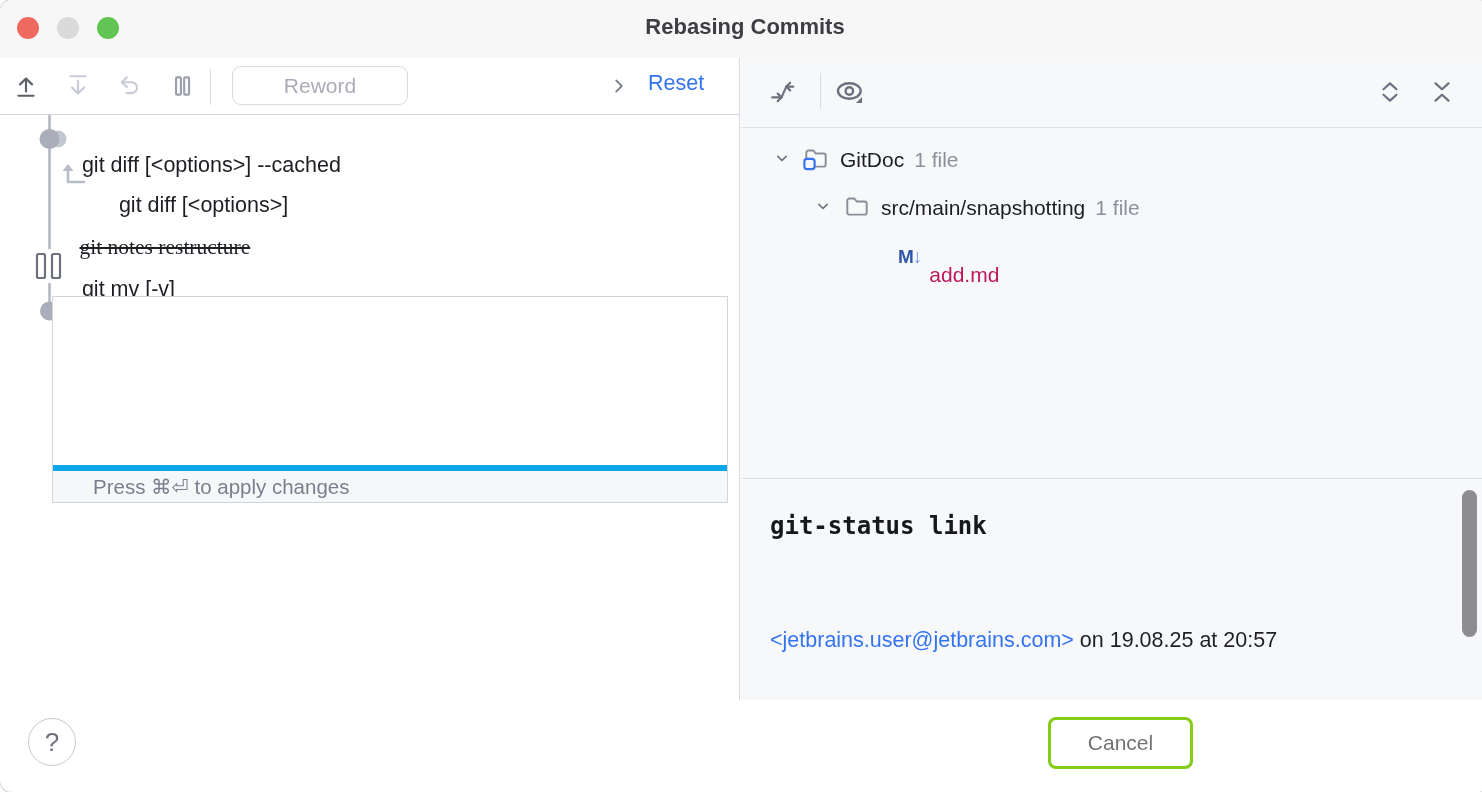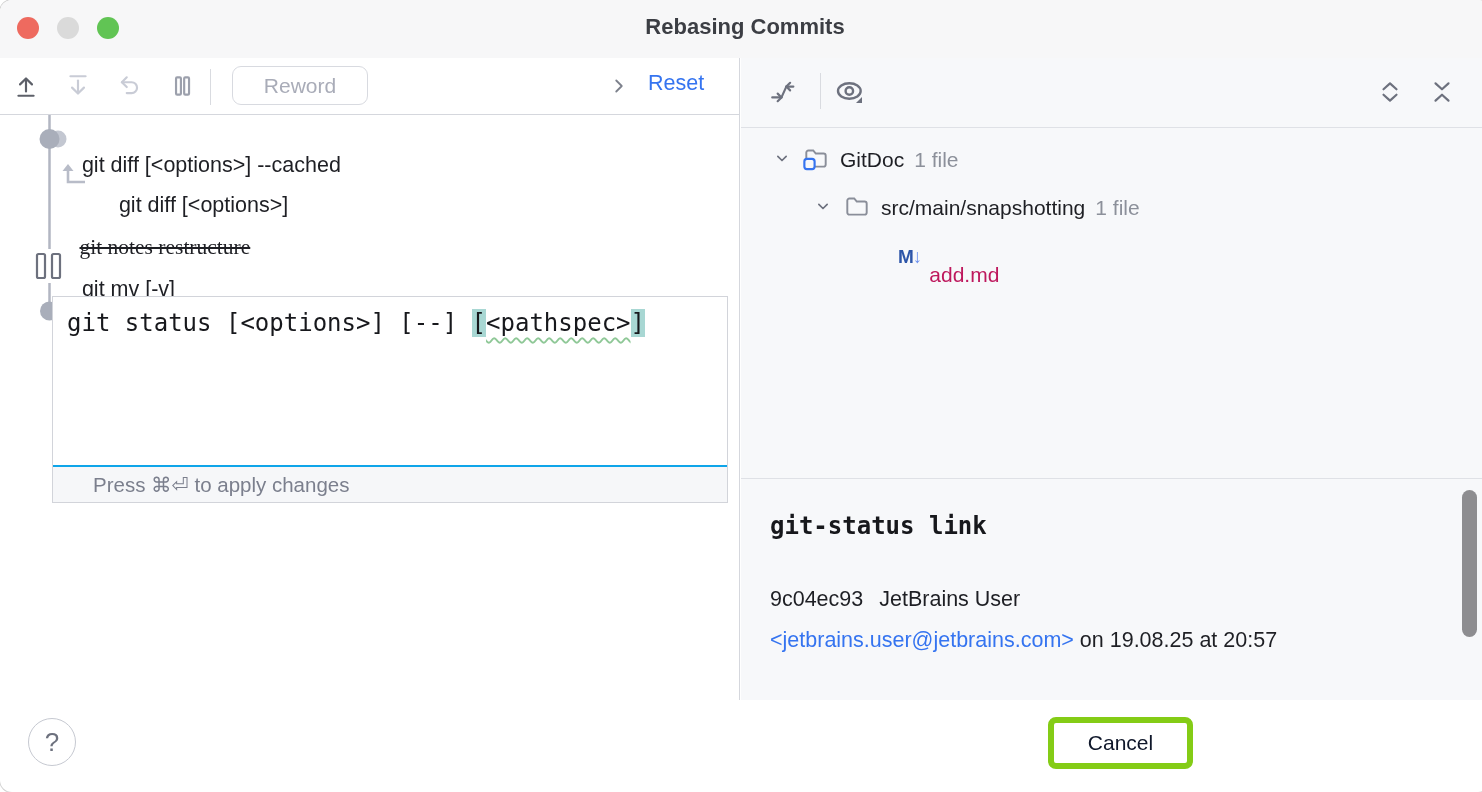--- a/index.html
+++ b/index.html
@@ -25,40 +25,40 @@
   .hdiv-right{position:absolute;left:741px;top:127px;width:741px;height:1px;background:#dfe1e6;}
   .hdiv-details{position:absolute;left:741px;top:478px;width:741px;height:1px;background:#dfe1e6;}
   
   .tb-icon{position:absolute;width:26px;height:26px;}
   .tb-icon svg{display:block;}
   .stroke-dark{stroke:#5d6069;}
   .stroke-mid{stroke:#9ca0ac;}
   .stroke-dis{stroke:#c9ccd6;}
   .stroke-gray{stroke:#6d717e;}
   .vsep{position:absolute;width:1px;background:#d9dbe0;}
-  .reword-btn{position:absolute;left:232px;top:66px;width:136px;height:39px;
+  .reword-btn{position:absolute;left:232px;top:66px;width:176px;height:39px;
     border:1px solid #d8dae0;border-radius:9px;background:transparent;
     font-size:21px;color:#a9acb8;display:flex;align-items:center;justify-content:center;box-sizing:border-box;}
   .reset-link{position:absolute;left:648px;top:71px;font-size:21.5px;color:#3574f0;}
   .chev-right{position:absolute;left:608px;top:75px;width:22px;height:22px;}
   
   .graph-svg{position:absolute;left:28px;top:115px;}
   .commit-row{position:absolute;font-size:21.5px;color:#1e1f24;white-space:pre;}
   .dropped{text-decoration:line-through;text-decoration-thickness:2px;}
   .fixup-arrow{position:absolute;left:60px;top:160px;width:28px;height:28px;}
   
   .editor{position:absolute;left:52px;top:296px;width:676px;height:207px;
     border:1px solid #d2d4da;background:#ffffff;box-sizing:border-box;}
   .editor-line{position:absolute;left:14px;top:12px;
     font-family:"DejaVu Sans Mono",monospace;font-size:24px;color:#17181c;white-space:pre;}
   .brk{background:#a8d7d3;}
   .typo{text-decoration-line:underline;text-decoration-style:wavy;
     text-decoration-color:#8fc897;text-decoration-thickness:2px;text-underline-offset:6px;}
   .editor-hint{position:absolute;left:0;bottom:0;width:100%;height:37px;background:#f6f7f9;
-    border-top:2px solid #0ea5e9;box-sizing:border-box;
+    border-top:6px solid #0ea5e9;box-sizing:border-box;
     font-size:20.5px;color:#7b7f8d;display:flex;align-items:center;padding-left:40px;text-align:right;}
   
   .tree-row{position:absolute;display:flex;align-items:center;gap:10px;height:38px;}
   .tree-label{font-size:21px;color:#1e1f24;}
   .tree-count{font-size:21px;color:#8c909a;}
   .md-icon{font-size:19px;font-weight:700;letter-spacing:-1px;}
   .md-m{color:#2d55a8;}
   .md-arrow{color:#6e93ee;font-weight:400;}
   .file-blue{color:#be185d;margin-top:36px;}
   
@@ -67,21 +67,21 @@
   .details-meta1{position:absolute;left:770px;top:587px;font-size:21.5px;color:#1e1f24;display:flex;gap:16px;}
   .details-meta2{position:absolute;left:770px;top:628px;font-size:21.5px;color:#1e1f24;white-space:pre;}
   .link-blue{color:#3574f0;}
   .scroll-thumb{position:absolute;left:1462px;top:490px;width:15px;height:147px;border-radius:8px;background:#8d8d90;}
   
   .help-btn{position:absolute;left:28px;top:718px;width:48px;height:48px;border-radius:50%;
     border:1.5px solid #c6c9d1;box-sizing:border-box;display:flex;align-items:center;justify-content:center;
     font-size:26px;color:#6d717e;background:transparent;}
   .btn{position:absolute;top:717px;height:52px;border-radius:8px;box-sizing:border-box;
     display:flex;align-items:center;justify-content:center;font-size:21px;}
-  .btn-cancel{left:1048px;width:145px;background:#ffffff;border:6px solid #84cc16;color:#0f172a;}
+  .btn-cancel{left:1048px;width:145px;background:#ffffff;border:3px solid #84cc16;color:#737373;}
   .btn-start{left:1217px;width:236px;background:transparent;border:1px solid #d9dbe2;color:#a9acb8;}
 </style>
 </head>
 <body>
 
 <div class="window">
 
   <div class="titlebar">
     <div class="traffic t-red"></div>
     <div class="traffic t-gray"></div>
@@ -157,21 +157,20 @@
     <span>git diff [&lt;options&gt;]</span>
   </div>
   <div class="commit-row" style="left:58px;top:210px;font-family:Liberation Serif, serif;">
     <span class="dropped">git notes restructure</span>
   </div>
   <div class="commit-row" style="left:58px;top:252px;">
     <span>git mv [-v]</span>
   </div>
 
   <div class="editor">
-    <div class="editor-line"><span>git status [&lt;options&gt;] [--] </span><span class="brk">[</span><span class="typo">&lt;pathspec&gt;</span><span class="brk">]</span></div>
     <div class="editor-hint">
       <span>Press ⌘⏎ to apply changes</span>
     </div>
   </div>
 
   <div class="tb-icon" style="left:769px;top:79px;">
     <svg width="26" height="26" viewBox="0 0 24 24" fill="none" stroke-width="2" stroke-linecap="round" stroke-linejoin="round" class="stroke-gray">
       <path d="M3 17h8.5"></path>
         <path d="M8 13.5 11.5 17 8 20.5"></path>
       <path d="M11.5 17 16 7"></path>
@@ -228,24 +227,20 @@
     </span>
     <span class="tree-label">src/main/snapshotting</span>
     <span class="tree-count">1 file</span>
   </div>
   <div class="tree-row" style="left:898px;top:238px;gap:8px;">
     <span class="md-icon"><span class="md-m">M</span><span class="md-arrow">↓</span></span>
     <span class="tree-label file-blue">add.md</span>
   </div>
 
   <div class="details-subject">git-status link</div>
-  <div class="details-meta1">
-    <span>9c04ec93</span>
-    <span>JetBrains User</span>
-  </div>
   <div class="details-meta2"><a class="link-blue">&lt;jetbrains.user@jetbrains.com&gt;</a><span> on 19.08.25 at 20:57</span></div>
 
   <div class="scroll-thumb"></div>
 
   <div class="help-btn">
     <span>?</span>
   </div>
   <div class="btn btn-cancel">
     <span>Cancel</span>
   </div>

